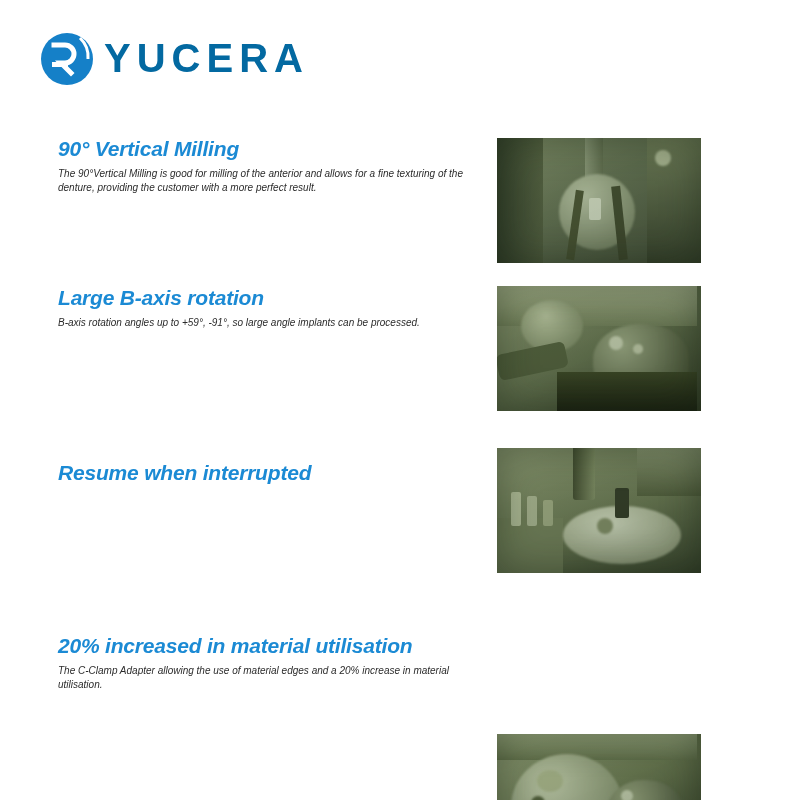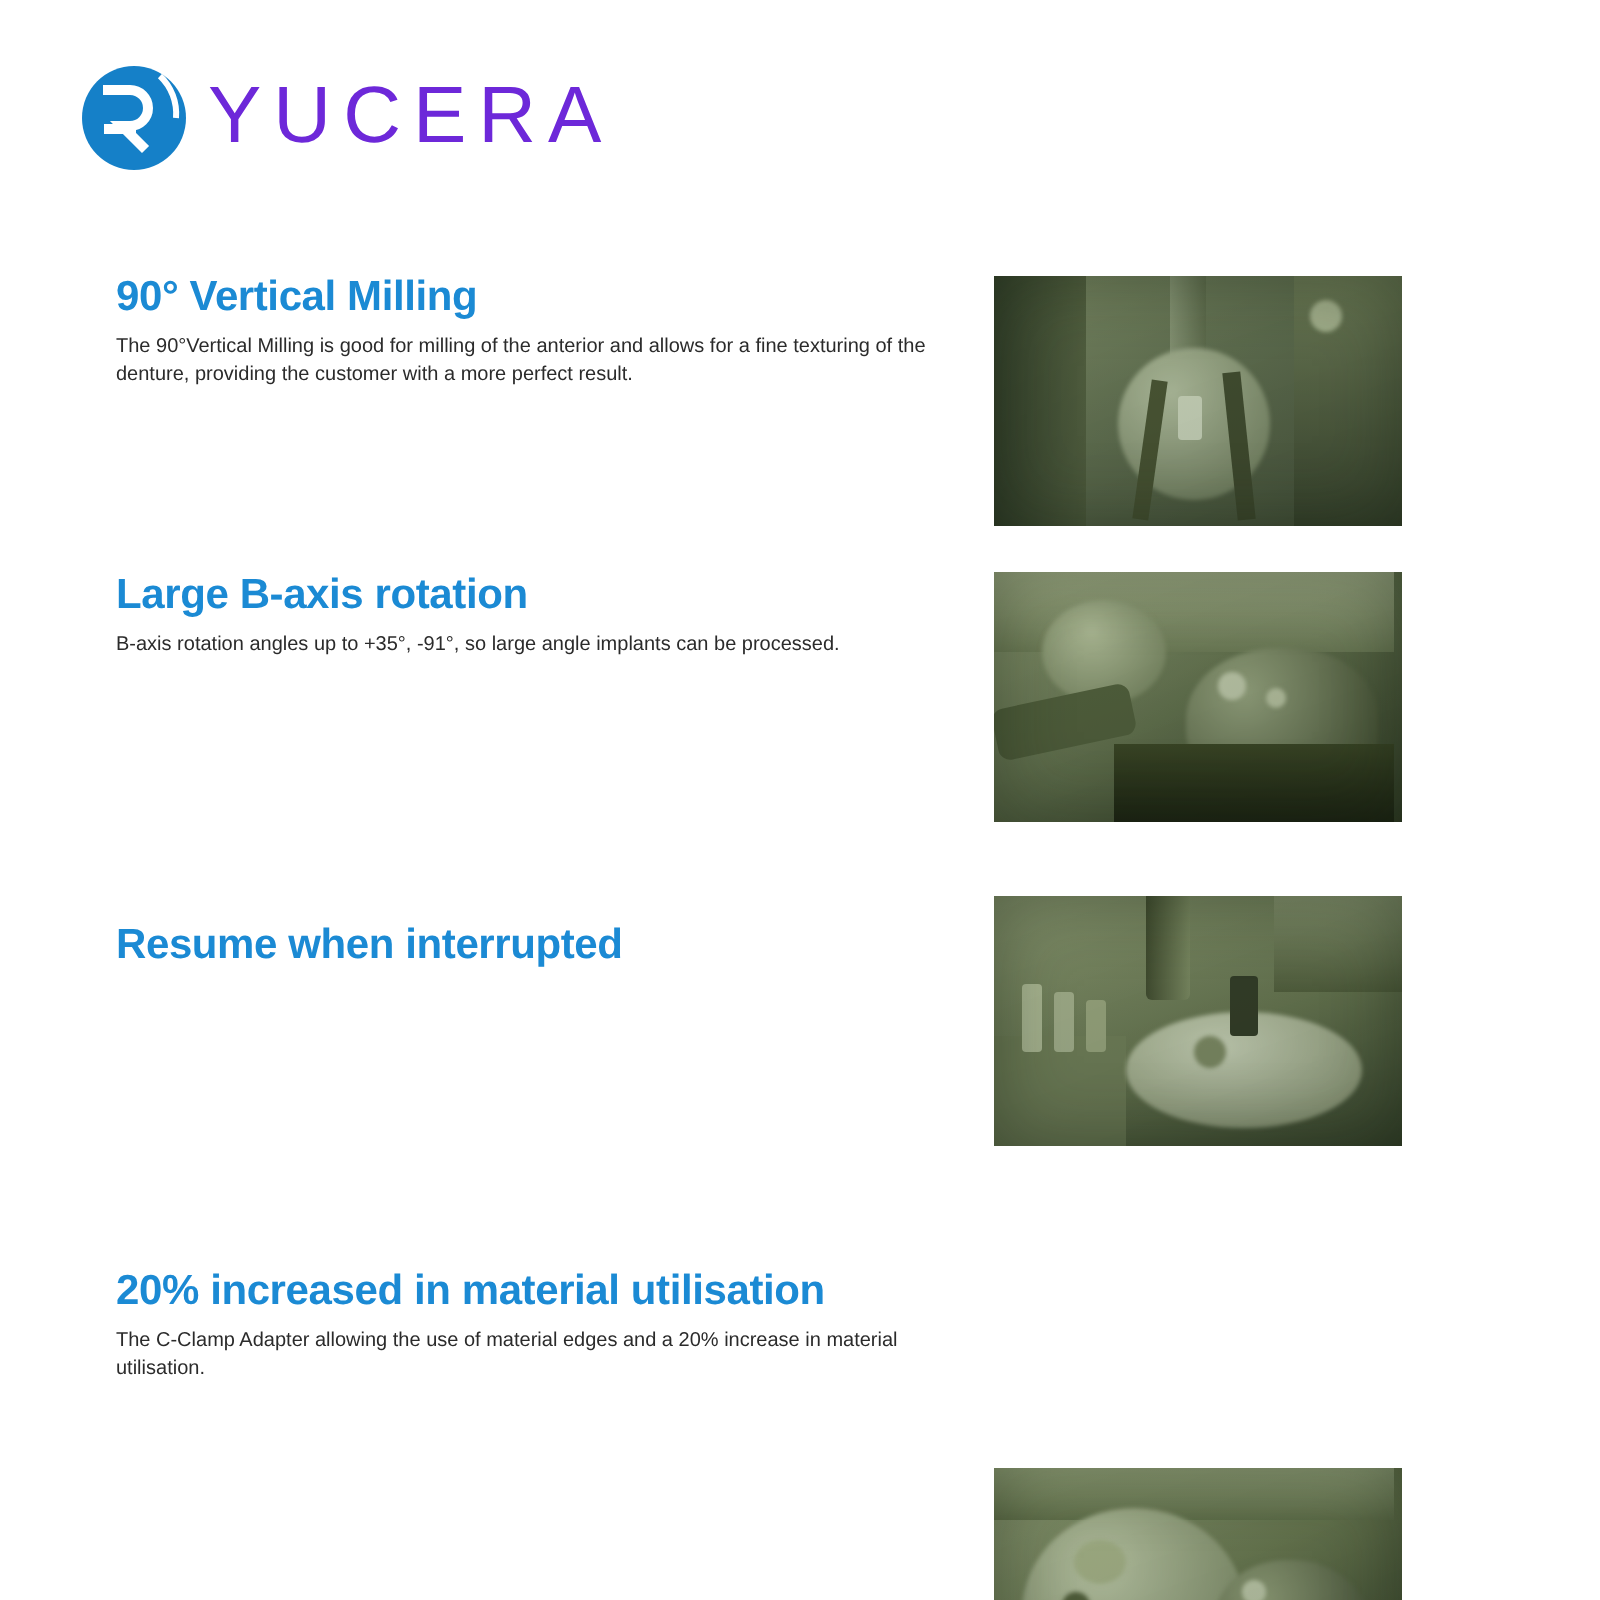--- a/index.html
+++ b/index.html
@@ -25,38 +25,39 @@
     gap: 10px;
   }
   .logo-mark {
     width: 54px;
     height: 54px;
     position: relative;
   }
   .logo-mark svg { display: block; }
   .logo-text {
     font-size: 40px;
-    font-weight: normal;
+    font-weight: bold;
     letter-spacing: 6px;
-    color: #6d28d9;
+    color: #0369a1;
     line-height: 1;
     padding-bottom: 3px;
   }
 
   
   .features {
     position: absolute;
     left: 0;
     top: 128px;
     width: 800px;
   }
   .feature {
     position: absolute;
     left: 0;
     width: 664px;
+    font-style: italic;
   }
   .feature .text-col {
     position: absolute;
     left: 58px;
     width: 410px;
   }
   .feature h2 {
     margin: 0 0 6px 0;
     font-size: 21px;
     font-weight: bold;
@@ -146,21 +147,21 @@
         <div class="blob" style="left:158px;top:12px;width:16px;height:16px;background:#c2cbae;"></div>
         <div class="tint"></div>
         <div class="vig"></div>
       </div>
     </div>
   </div>
 
   <div class="feature" style="top:153px;height:145px;">
     <div class="text-col" style="top:4px;">
       <h2>Large B-axis rotation</h2>
-      <p>B-axis rotation angles up to +35°, -91°, so large angle implants can be processed.</p>
+      <p>B-axis rotation angles up to +59°, -91°, so large angle implants can be processed.</p>
     </div>
     <div class="img-col" style="top:5px;">
       <div class="photo">
         <div class="base" style="background:linear-gradient(150deg,#9aa585 0%,#6f7d5c 50%,#3f4b32 100%);"></div>
         <div class="bar" style="left:0;top:0;width:200px;height:40px;background:linear-gradient(180deg,#b7c0a2,#7d8a68);"></div>
         <div class="blob" style="left:24px;top:14px;width:62px;height:52px;background:radial-gradient(circle at 40% 30%,#c6cfb3,#7b8867);"></div>
         <div class="bar" style="left:0;top:62px;width:70px;height:26px;background:#5c6a48;transform:rotate(-12deg);border-radius:6px;"></div>
         <div class="blob" style="left:96px;top:38px;width:96px;height:74px;background:radial-gradient(circle at 30% 30%,#aab596,#4b5739);border-radius:48% 46% 40% 44%;"></div>
         <div class="blob" style="left:112px;top:50px;width:14px;height:14px;background:#d6dcc7;"></div>
         <div class="blob" style="left:136px;top:58px;width:10px;height:10px;background:#cfd6bd;"></div>

